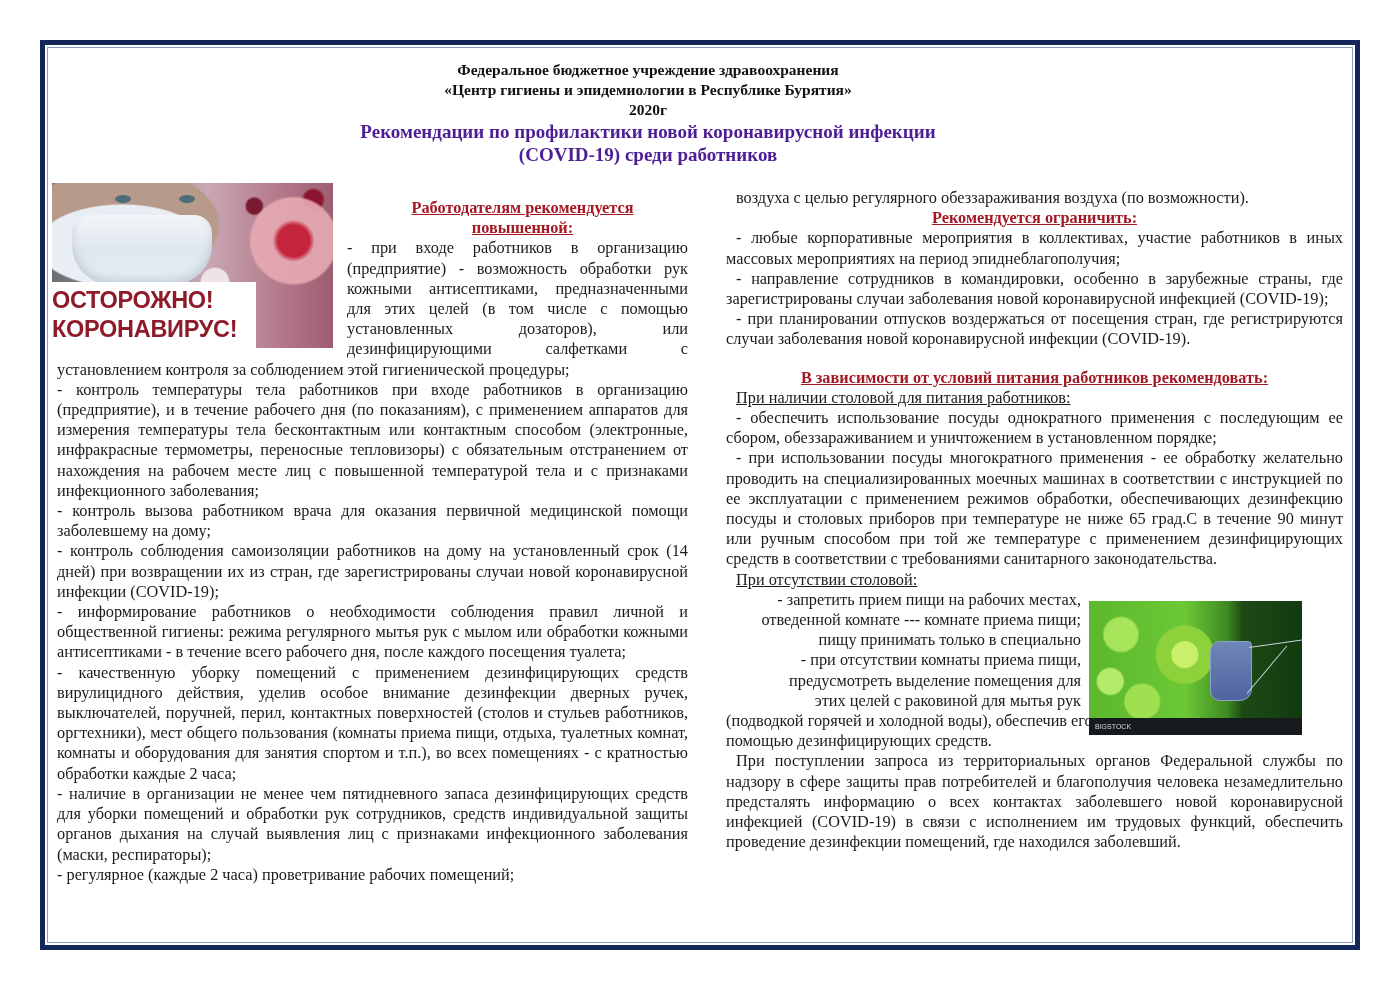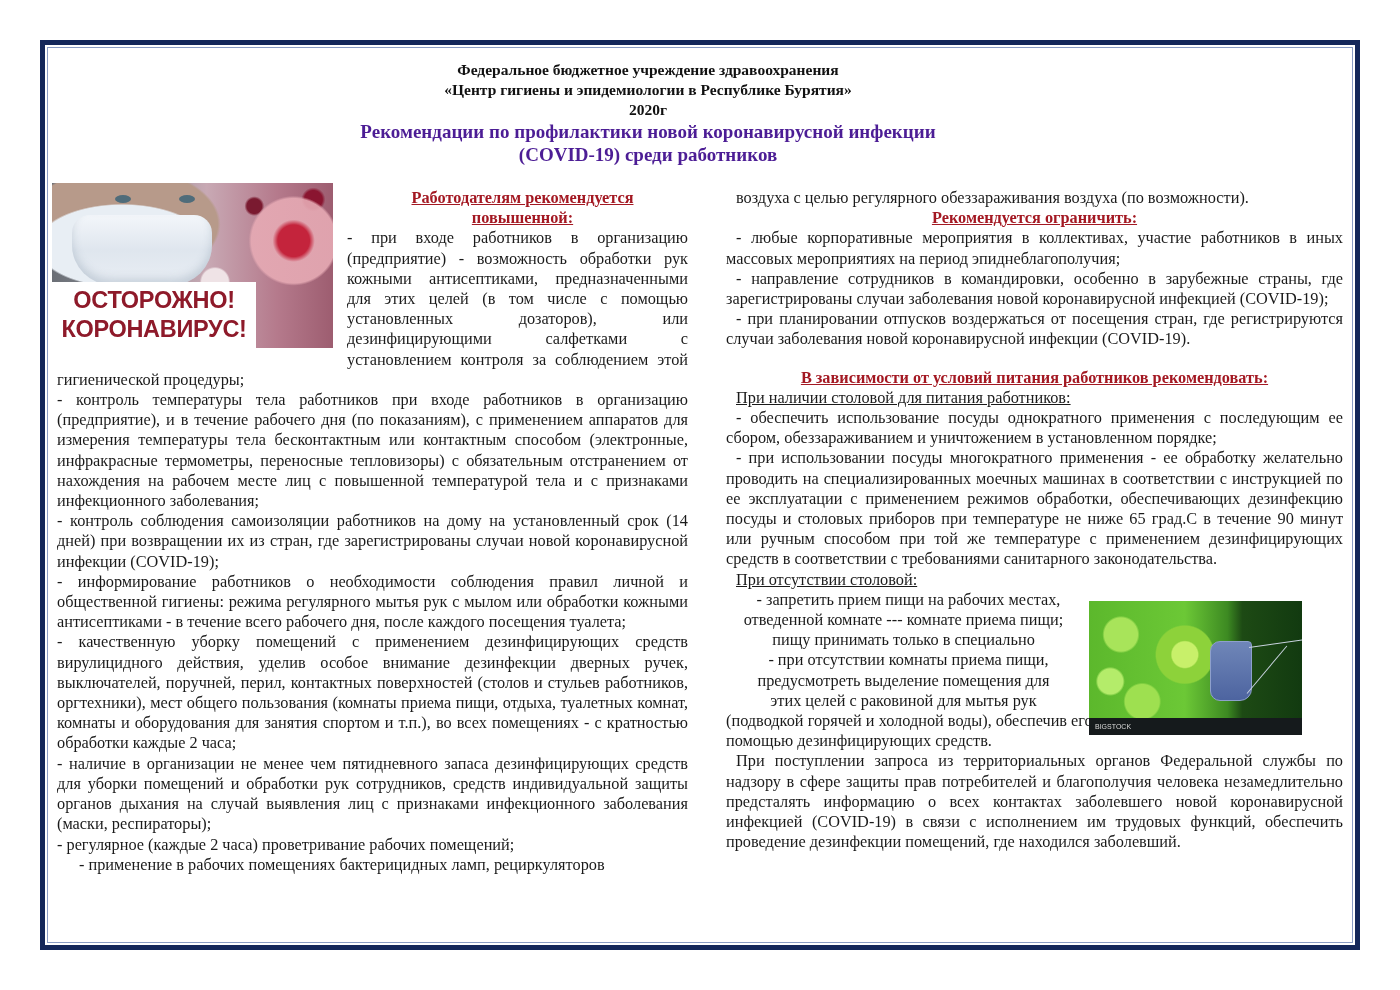--- a/index.html
+++ b/index.html
@@ -41,21 +41,21 @@
     .img-left .eyes { position:absolute; left:45px; top:10px; width:120px; height:14px; }
     .img-left .eyes span { position:absolute; top:2px; width:16px; height:8px; border-radius:50%; background:#4f6c7a; }
     .img-left .mask {
       position:absolute; left:20px; top:32px; width:140px; height:70px; border-radius:18px 18px 40px 40px;
       background:linear-gradient(180deg,#f3f6fa 0%,#dfe6ee 50%,#e9eef4 100%);
       box-shadow: inset 0 -6px 8px rgba(120,140,160,.3);
     }
     .img-left .warn {
       position:absolute; left:0; top:99px; width:204px; height:66px; background:#ffffff;
       font-family:"Liberation Sans", "DejaVu Sans", sans-serif; font-weight:bold; color:#8e1a2a;
-      font-size:23.5px; line-height:29px; text-align:center; padding-top:4px; box-sizing:border-box; letter-spacing:-0.3px;
+      font-size:23.5px; line-height:29px; text-align:left; padding-top:4px; box-sizing:border-box; letter-spacing:-0.3px;
     }
     .img-right {
       position:absolute; left:1089px; top:601px; width:213px; height:134px; overflow:hidden;
       background:
         radial-gradient(circle at 45% 40%, #c8f06a 0 9%, transparent 10%),
         radial-gradient(circle at 45% 40%, #8dd23a 0 20%, transparent 21%),
         radial-gradient(circle at 15% 25%, #a8e45a 0 8%, transparent 9%),
         radial-gradient(circle at 25% 75%, #9ee050 0 9%, transparent 10%),
         radial-gradient(circle at 10% 60%, #b4ec6a 0 6%, transparent 7%),
         linear-gradient(90deg, #5cb82c 0%, #6cc836 45%, #3d8a22 65%, #1d4a14 72%, #123a10 100%);
@@ -64,21 +64,21 @@
       position:absolute; left:121px; top:40px; width:40px; height:58px; border-radius:10px 4px 12px 10px;
       background:linear-gradient(180deg,#6f86b8,#4d64a0); border:1px solid #8ea0cc;
     }
     .img-right .strap1, .img-right .strap2 { position:absolute; height:1px; background:#c9d3e0; transform-origin:left center; }
     .img-right .strap1 { left:160px; top:46px; width:55px; transform:rotate(-8deg); }
     .img-right .strap2 { left:158px; top:92px; width:62px; transform:rotate(-50deg); }
     .img-right .bar {
       position:absolute; left:0; bottom:0; width:100%; height:17px; background:#151a1c; color:#d9d9d9;
       font-family:"Liberation Sans", "DejaVu Sans", sans-serif; font-size:7px; line-height:17px; padding-left:6px; box-sizing:border-box;
     }
-    .right-wrap { width:355px; text-align:center; }
+    .right-wrap { width:355px; text-align:right; }
   </style>
 </head>
 <body>
 
 <div class="frame-outer"></div>
 <div class="frame-inner"></div>
 
 <div class="header">
   <div class="org">Федеральное бюджетное учреждение здравоохранения</div>
   <div class="org">«Центр гигиены и эпидемиологии в Республике Бурятия»</div>
@@ -92,32 +92,32 @@
     <div class="mask"></div>
     <div class="eyes">
         <span style="left:18px"></span>
         <span style="left:82px"></span>
       </div>
     <div class="warn">
       <div>ОСТОРОЖНО!</div>
       <div>КОРОНАВИРУС!</div>
     </div>
   </div>
-  <div class="sec-head" style="padding-left:300px;">
+  <div class="sec-head" style="padding-left:300px;margin-top:10px;">
     <div>Работодателям рекомендуется</div>
     <div>повышенной:</div>
   </div>
   <p>- при входе работников в организацию (предприятие) - возможность обработки рук кожными антисептиками, предназначенными для этих целей (в том числе с помощью установленных дозаторов), или дезинфицирующими салфетками с установлением контроля за соблюдением этой гигиенической процедуры;</p>
   <p>- контроль температуры тела работников при входе работников в организацию (предприятие), и в течение рабочего дня (по показаниям), с применением аппаратов для измерения температуры тела бесконтактным или контактным способом (электронные, инфракрасные термометры, переносные тепловизоры) с обязательным отстранением от нахождения на рабочем месте лиц с повышенной температурой тела и с признаками инфекционного заболевания;</p>
+  <p>- контроль вызова работником врача для оказания первичной медицинской помощи заболевшему на дому;</p>
   <p>- контроль соблюдения самоизоляции работников на дому на установленный срок (14 дней) при возвращении их из стран, где зарегистрированы случаи новой коронавирусной инфекции (COVID-19);</p>
   <p>- информирование работников о необходимости соблюдения правил личной и общественной гигиены: режима регулярного мытья рук с мылом или обработки кожными антисептиками - в течение всего рабочего дня, после каждого посещения туалета;</p>
   <p>- качественную уборку помещений с применением дезинфицирующих средств вирулицидного действия, уделив особое внимание дезинфекции дверных ручек, выключателей, поручней, перил, контактных поверхностей (столов и стульев работников, оргтехники), мест общего пользования (комнаты приема пищи, отдыха, туалетных комнат, комнаты и оборудования для занятия спортом и т.п.), во всех помещениях - с кратностью обработки каждые 2 часа;</p>
   <p>- наличие в организации не менее чем пятидневного запаса дезинфицирующих средств для уборки помещений и обработки рук сотрудников, средств индивидуальной защиты органов дыхания на случай выявления лиц с признаками инфекционного заболевания (маски, респираторы);</p>
   <p>- регулярное (каждые 2 часа) проветривание рабочих помещений;</p>
-  <p style="text-indent:22px;">- применение в рабочих помещениях бактерицидных ламп, рециркуляторов</p>
 </div>
 
 <div class="col col-right">
   <p class="indent">воздуха с целью регулярного обеззараживания воздуха (по возможности).</p>
   <div class="sec-head">Рекомендуется ограничить:</div>
   <p class="indent">- любые корпоративные мероприятия в коллективах, участие работников в иных массовых мероприятиях на период эпиднеблагополучия;</p>
   <p class="indent">- направление сотрудников в командировки, особенно в зарубежные страны, где зарегистрированы случаи заболевания новой коронавирусной инфекцией (COVID-19);</p>
   <p class="indent">- при планировании отпусков воздержаться от посещения стран, где регистрируются случаи заболевания новой коронавирусной инфекции (COVID-19).</p>
   <div class="sec-head" style="margin-top:18px;">В зависимости от условий питания работников рекомендовать:</div>
   <p class="indent"><span class="sub-head">При наличии столовой для питания работников:</span></p>

